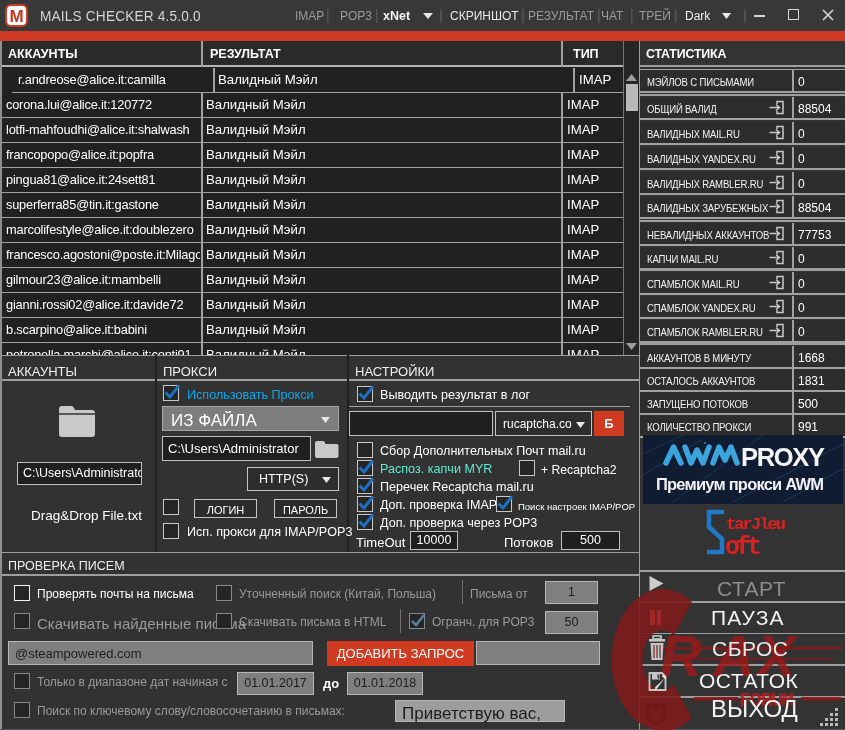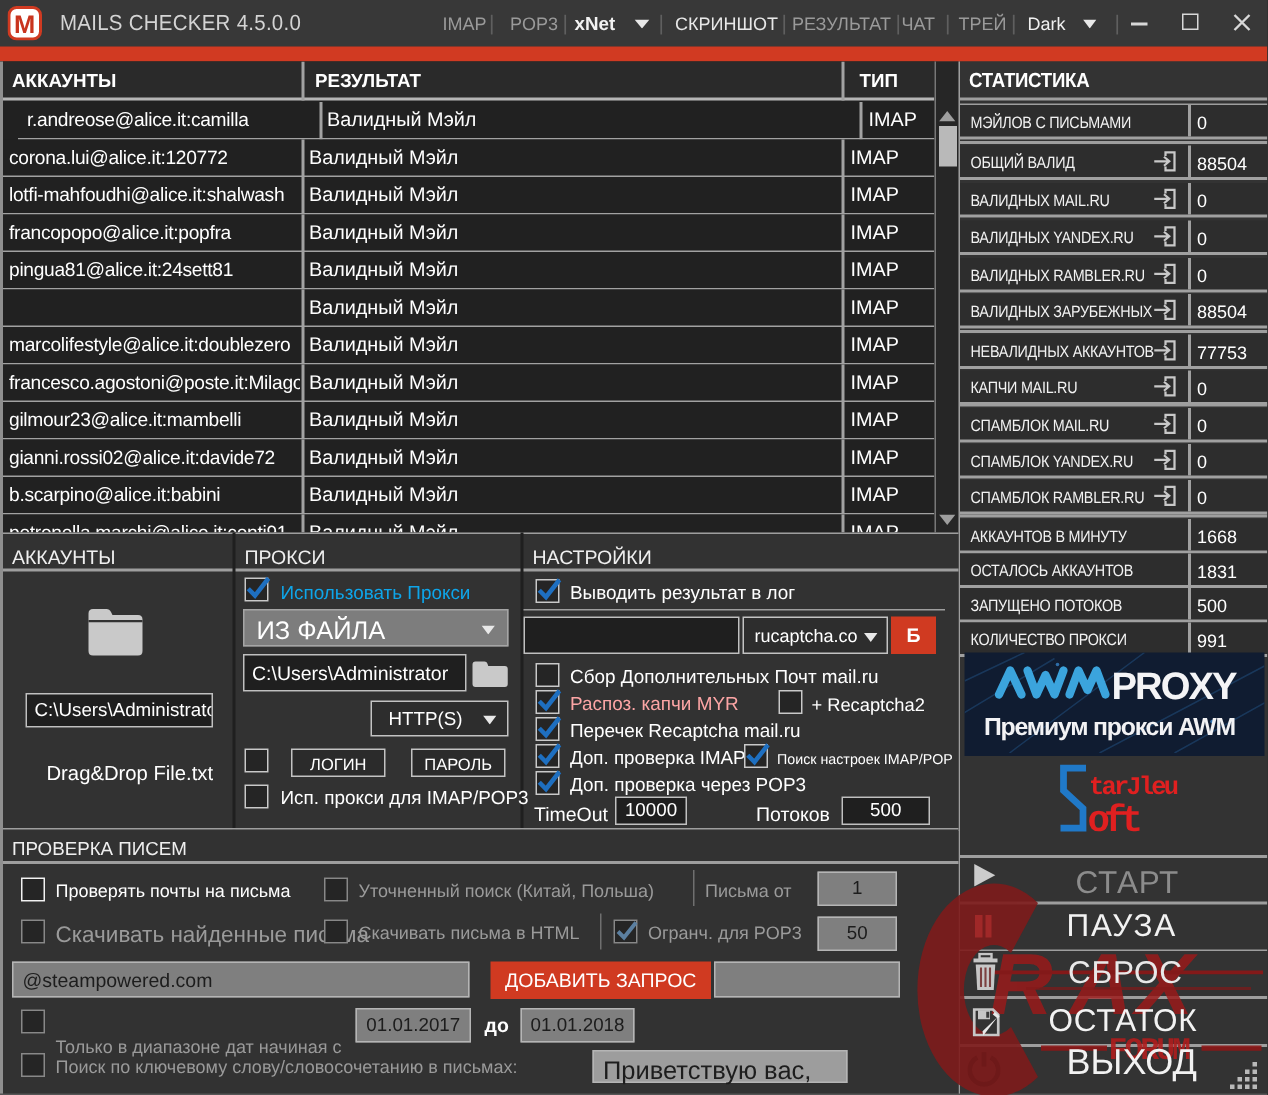--- a/index.html
+++ b/index.html
@@ -115,20 +115,21 @@
           <div class="vline2"></div>
         </div>
       <div class="trow" style="top:127px;">
           <span class="c1">pingua81@alice.it:24sett81</span>
           <span class="c2">Валидный Мэйл</span>
           <span class="c3">IMAP</span>
           <div class="vline1"></div>
           <div class="vline2"></div>
         </div>
       <div class="trow" style="top:152px;">
+          <span class="c1">superferra85@tin.it:gastone</span>
           <span class="c2">Валидный Мэйл</span>
           <span class="c3">IMAP</span>
           <div class="vline1"></div>
           <div class="vline2"></div>
         </div>
       <div class="trow" style="top:177px;">
           <span class="c1">marcolifestyle@alice.it:doublezero</span>
           <span class="c2">Валидный Мэйл</span>
           <span class="c3">IMAP</span>
           <div class="vline1"></div>
@@ -360,21 +361,21 @@
           <polygon points="0,0 9,0 4.5,6" fill="#e8e8e8"></polygon>
         </svg>
     </div>
     <div class="abs" style="left:594px;top:56px;width:30px;height:25px;background:#d03a21;text-align:center;"><span style="font-size:13px;font-weight:bold;color:#fff;line-height:25px;">Б</span></div>
     <div class="cb" style="left:357px;top:87px;"></div>
     <div class="lbl" style="left:380px;top:89px;font-size:12.6px;color:#fff;">Сбор Дополнительных Почт mail.ru</div>
     <div class="cb" style="left:357px;top:105px;"></div>
     <svg class="abs chk" style="left:355px;top:101px" width="22" height="22" viewBox="0 0 22 22">
         <path d="M4.5 11.5 L9 16 L18 4.5" stroke="#1e6fc0" stroke-width="3" fill="none"></path>
       </svg>
-    <div class="lbl" style="left:380px;top:107px;font-size:12.6px;color:#fca5a5;">Распоз. капчи MYR</div>
+    <div class="lbl" style="left:380px;top:107px;font-size:12.6px;color:#5eead4;">Распоз. капчи MYR</div>
     <div class="cb" style="left:519px;top:105px;"></div>
     <div class="lbl" style="left:541px;top:108px;font-size:12.2px;color:#fff;">+ Recaptcha2</div>
     <div class="cb" style="left:357px;top:123px;"></div>
     <svg class="abs chk" style="left:355px;top:119px" width="22" height="22" viewBox="0 0 22 22">
         <path d="M4.5 11.5 L9 16 L18 4.5" stroke="#1e6fc0" stroke-width="3" fill="none"></path>
       </svg>
     <div class="lbl" style="left:380px;top:125px;font-size:12.6px;color:#fff;">Перечек Recaptcha mail.ru</div>
     <div class="cb" style="left:357px;top:141px;"></div>
     <svg class="abs chk" style="left:355px;top:137px" width="22" height="22" viewBox="0 0 22 22">
         <path d="M4.5 11.5 L9 16 L18 4.5" stroke="#1e6fc0" stroke-width="3" fill="none"></path>
@@ -420,21 +421,21 @@
     <div class="lbl" style="left:432px;top:61px;font-size:12px;color:#9a9a9a;">Огранч. для POP3</div>
     <div class="gfield" style="left:545px;top:57px;width:53px;height:23px;text-align:center;"><span style="font-size:12.5px;line-height:21px;">50</span></div>
 
     <div class="gfield" style="left:8px;top:87px;width:305px;height:24px;">
         <span style="position:absolute;left:6px;top:4px;font-size:13px;">@steampowered.com</span>
       </div>
     <div class="abs" style="left:327px;top:87px;width:147px;height:25px;background:#d03a21;text-align:center;"><span style="font-size:13px;color:#fff;line-height:25px;">ДОБАВИТЬ ЗАПРОС</span></div>
     <div class="gfield" style="left:476px;top:87px;width:124px;height:24px;"></div>
 
     <div class="cb dis" style="left:14px;top:119px;"></div>
-    <div class="lbl" style="left:37px;top:121px;font-size:12px;color:#9a9a9a;margin-top:16px;">Только в диапазоне дат начиная с</div>
+    <div class="lbl" style="left:37px;top:121px;font-size:12px;color:#9a9a9a;">Только в диапазоне дат начиная с</div>
     <div class="gfield" style="left:237px;top:118px;width:77px;height:23px;text-align:center;"><span style="font-size:12.5px;line-height:21px;">01.01.2017</span></div>
     <div class="lbl" style="left:323px;top:122px;font-size:13px;font-weight:bold;color:#fff;">до</div>
     <div class="gfield" style="left:347px;top:118px;width:76px;height:23px;text-align:center;"><span style="font-size:12.5px;line-height:21px;">01.01.2018</span></div>
 
     <div class="cb dis" style="left:14px;top:148px;"></div>
     <div class="lbl" style="left:37px;top:150px;font-size:12px;color:#9a9a9a;">Поиск по ключевому слову/словосочетанию в письмах:</div>
     <div class="gfield" style="left:395px;top:146px;width:170px;height:22px;background:#9d9d9d;">
         <span style="position:absolute;left:6px;top:3px;font-size:17px;">Приветствую вас,</span>
       </div>
   </div>

